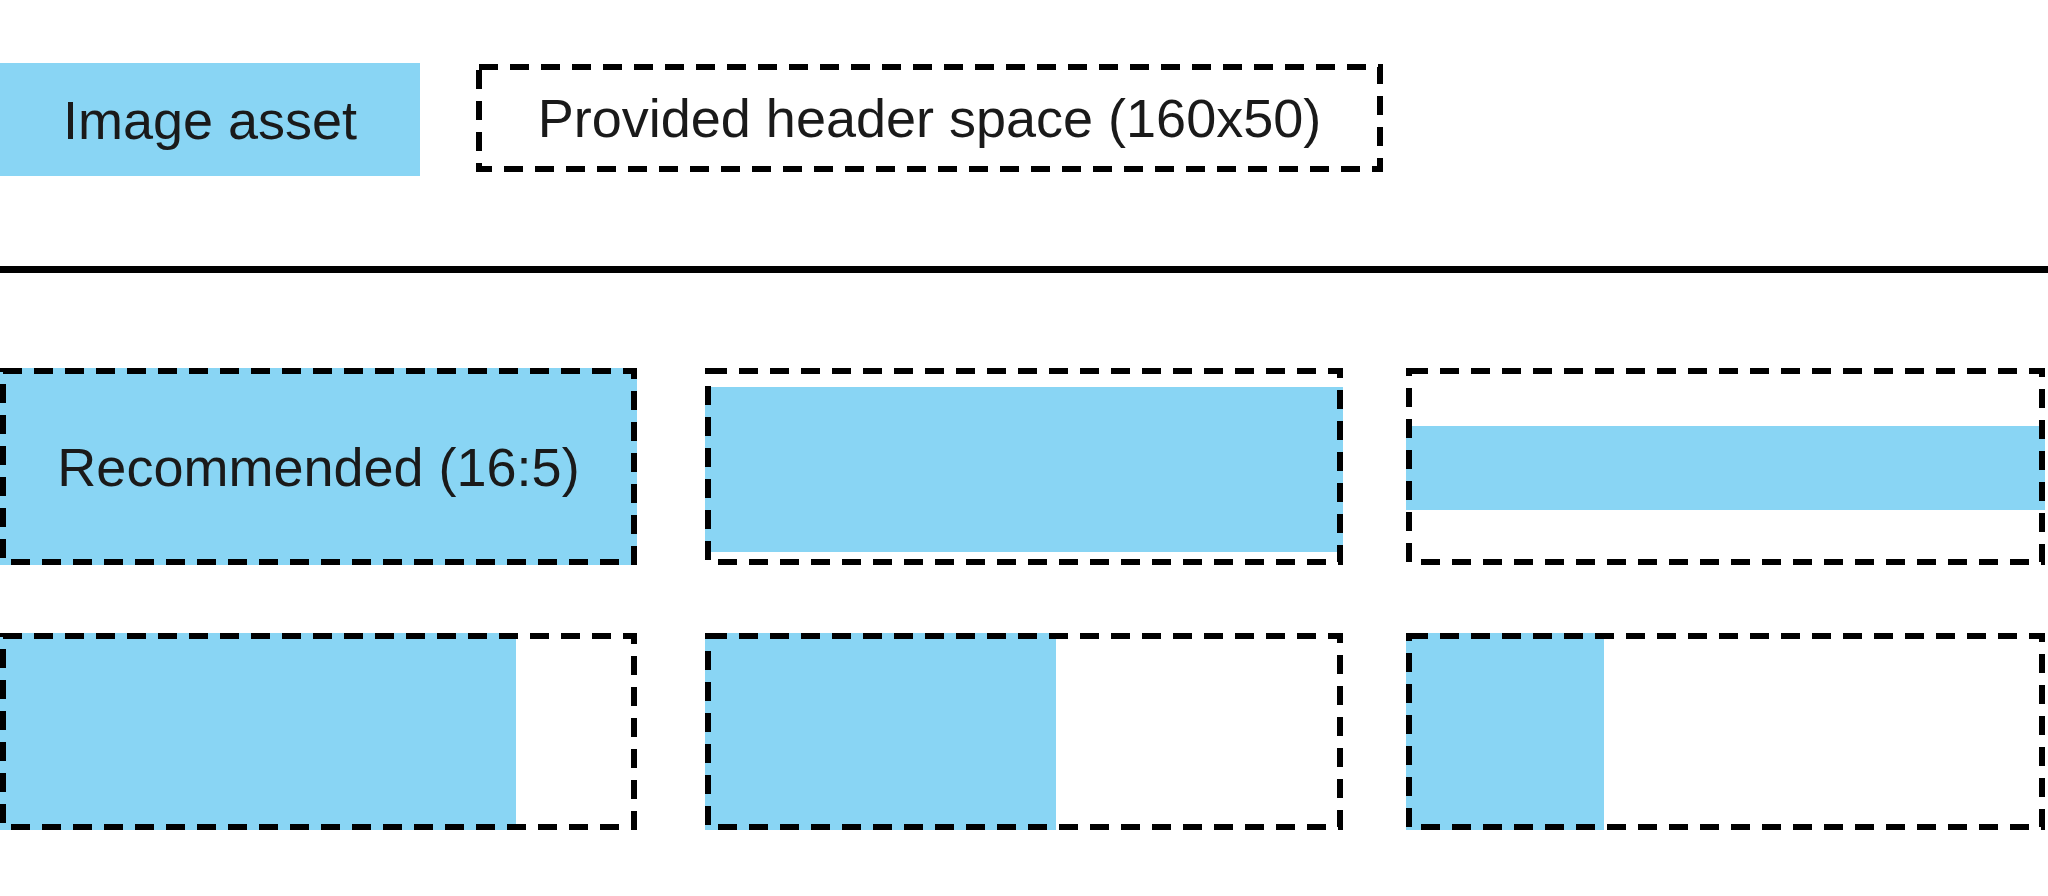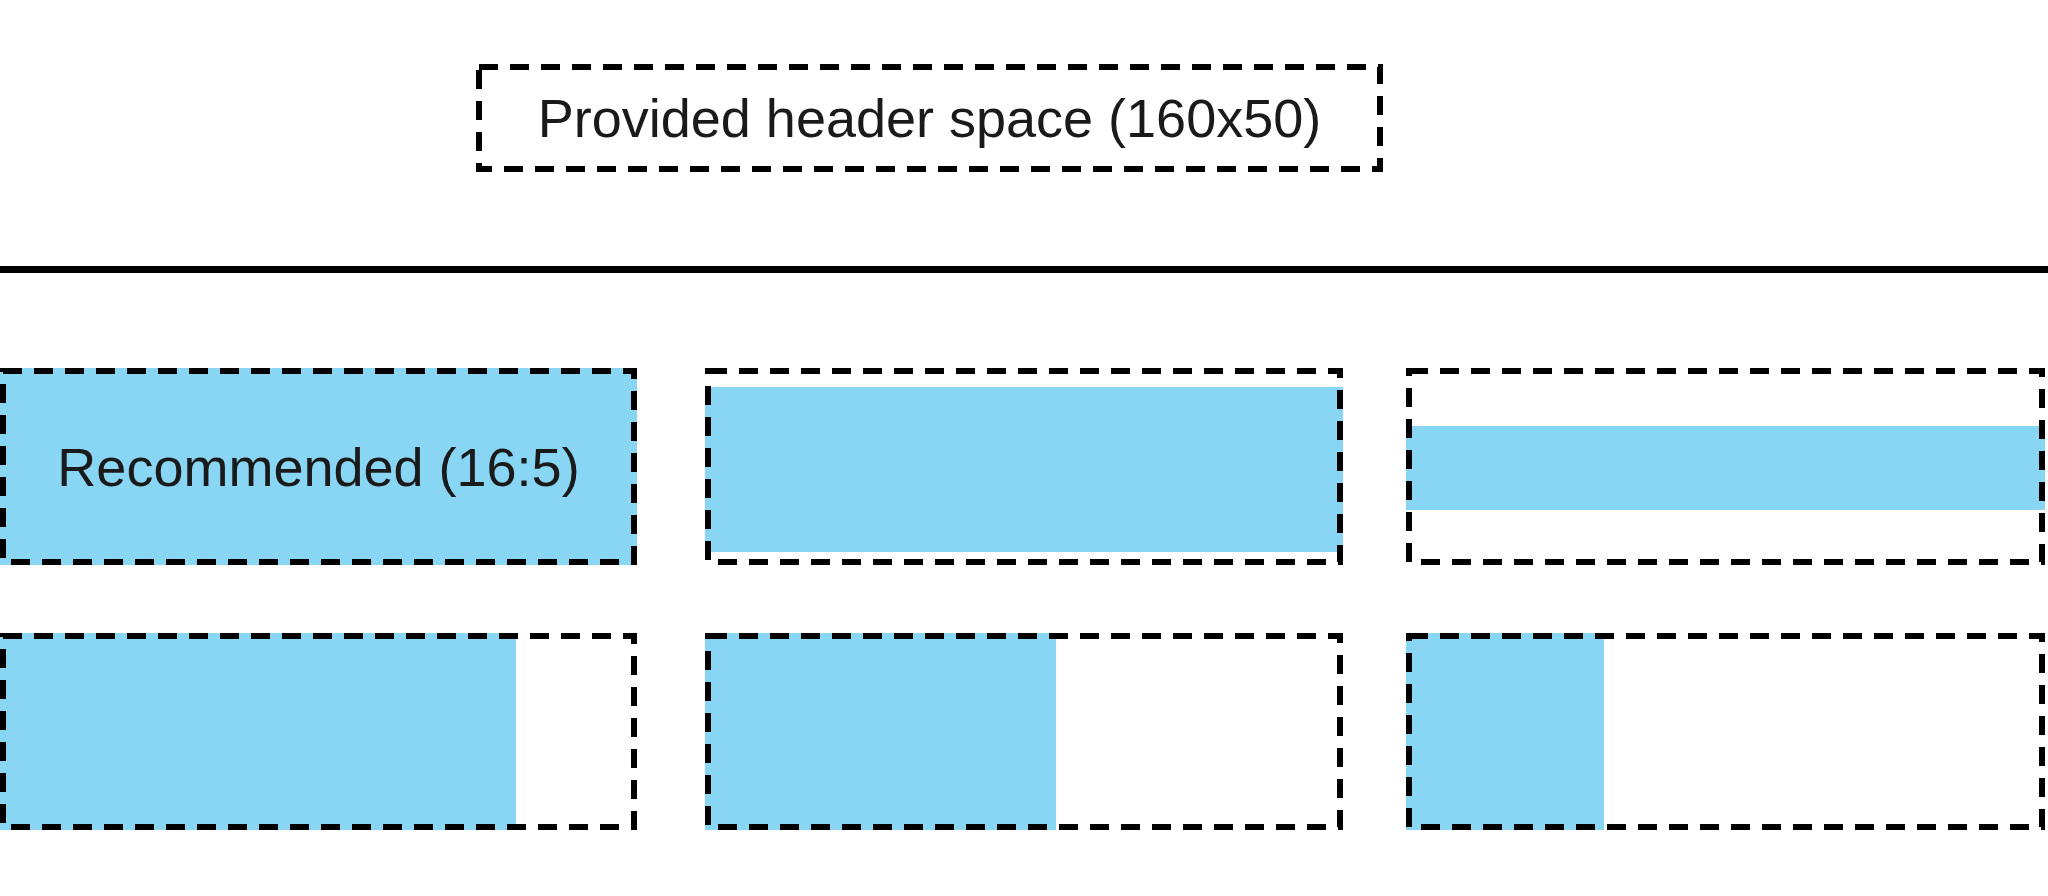--- a/index.html
+++ b/index.html
@@ -79,20 +79,23 @@
   
   .fill-r2c1 { left: 0; top: 0; bottom: 0; width: 516px; }
   .fill-r2c2 { left: 0; top: 0; bottom: 0; width: 351px; }
   .fill-r2c3 { left: 0; top: 0; bottom: 0; width: 198px; }
 </style>
 </head>
 <body>
 
 <div class="canvas">
 
+  <div class="legend-asset">
+    <span class="label">Image asset</span>
+  </div>
 
   <div class="legend-space">
     <svg class="dash" width="907" height="108" style="position:absolute;left:0;top:0" shape-rendering="crispEdges">
       <rect x="3" y="3" width="901" height="102" fill="none" stroke="#000000" stroke-width="6" stroke-dasharray="19 12"></rect>
     </svg>
     <span class="label">Provided header space (160x50)</span>
   </div>
 
   <div class="divider"></div>
 

